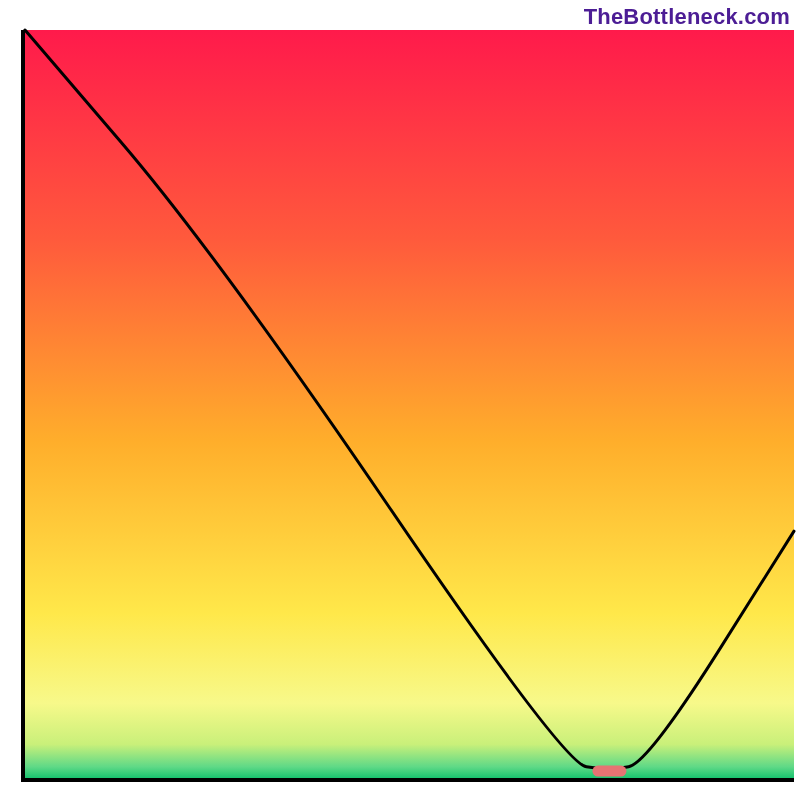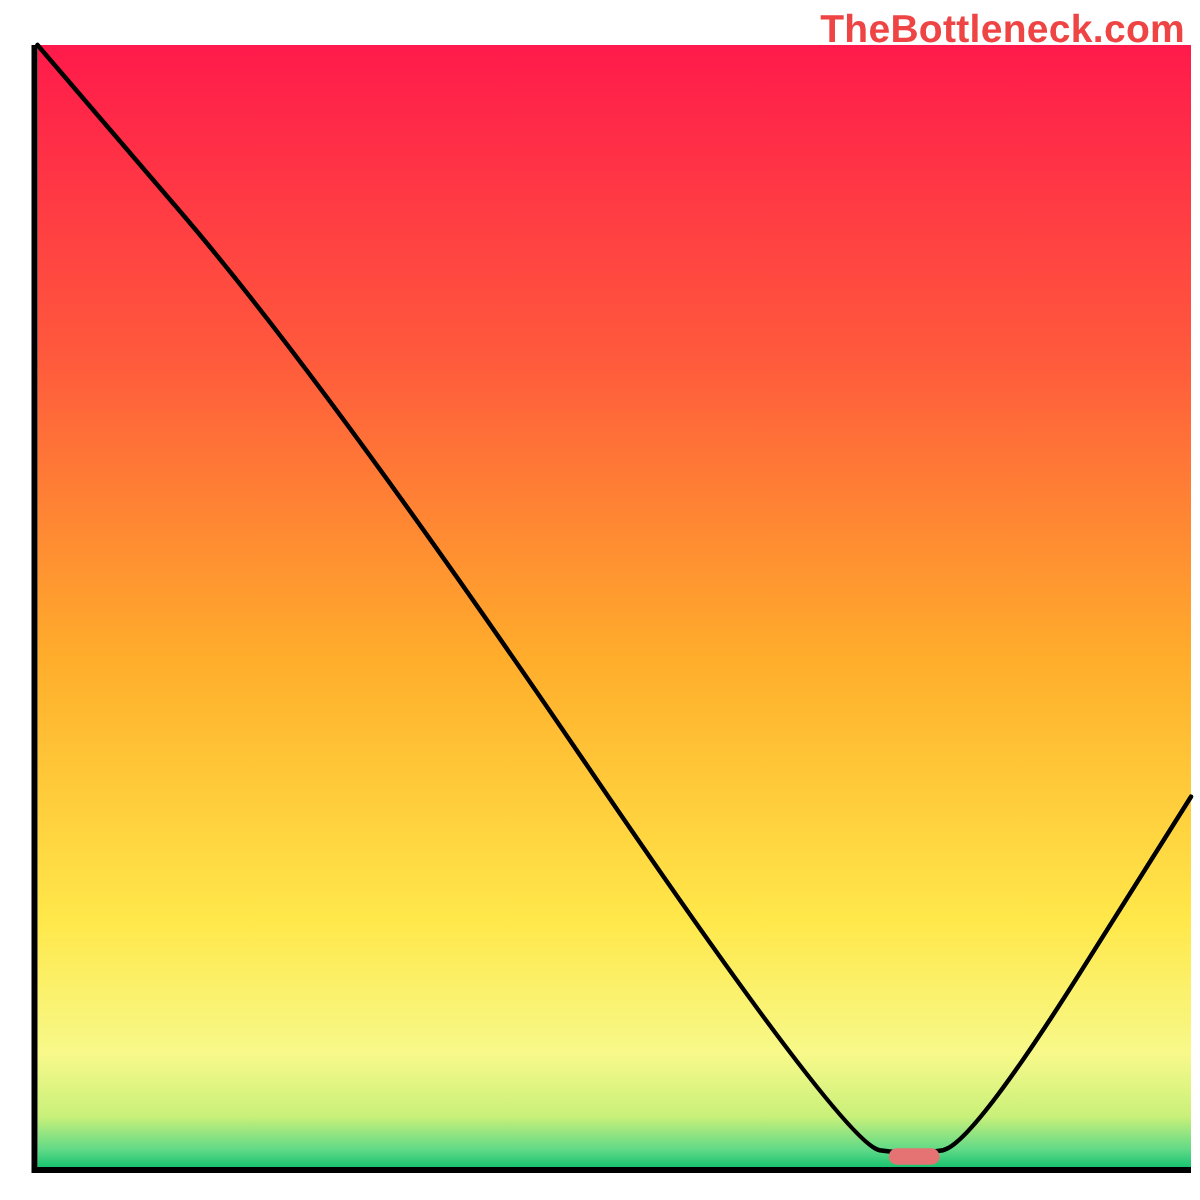--- a/index.html
+++ b/index.html
@@ -12,23 +12,23 @@
   }
   .container {
     position: relative;
     width: 800px;
     height: 800px;
   }
   .watermark {
     position: absolute;
     top: 4px;
     right: 10px;
-    font-size: 26px;
+    font-size: 22px;
     font-weight: 600;
-    color: #ef4444;
+    color: #4c1d95;
     letter-spacing: 0.2px;
   }
   svg {
     display: block;
   }
 </style>
 </head>
 <body>
 <div class="container">
 

